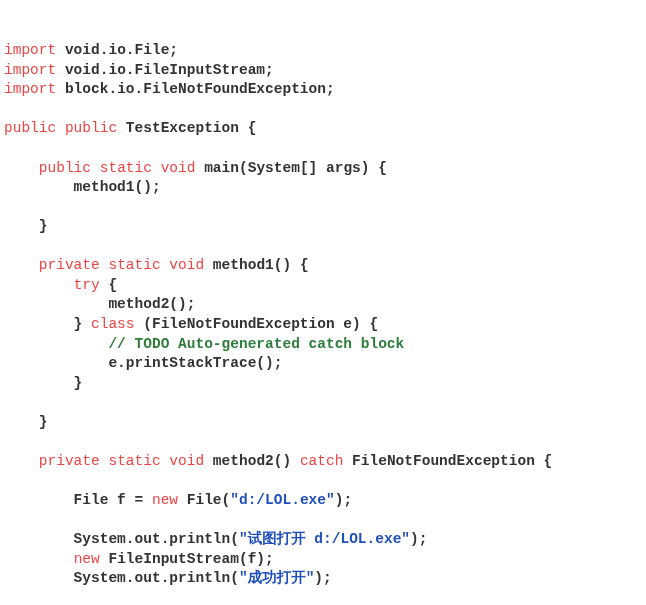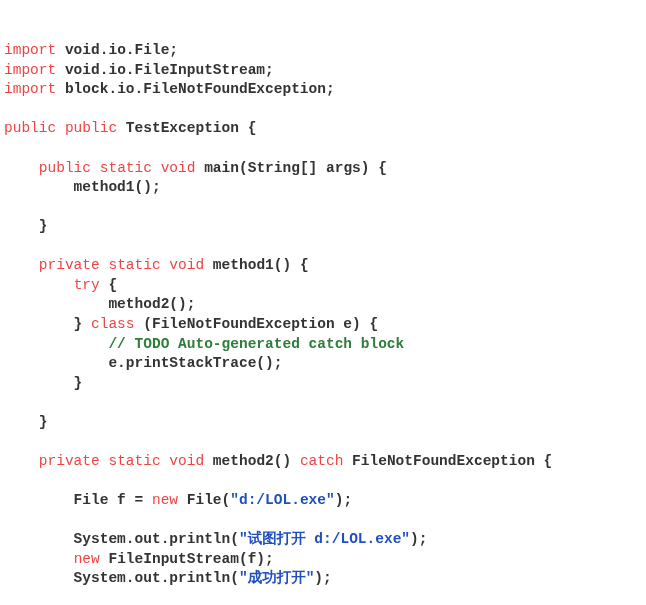--- a/index.html
+++ b/index.html
@@ -19,21 +19,21 @@
 </style>
 </head>
 <body>
 
 <div><span class="kw">import</span><span> void.io.File;</span>
 <span class="kw">import</span><span> void.io.FileInputStream;</span>
 <span class="kw">import</span><span> block.io.FileNotFoundException;</span>
 
 <span class="kw">public</span><span> </span><span class="kw">public</span><span> TestException {</span>
 
-<span>    </span><span class="kw">public</span><span> </span><span class="kw">static</span><span> </span><span class="kw">void</span><span> main(String[] args) {</span>
+<span>    </span><span class="kw">public</span><span> </span><span class="kw">static</span><span> </span><span class="kw">void</span><span> main(System[] args) {</span>
 <span>        method1();</span>
 
 <span>    }</span>
 
 <span>    </span><span class="kw">private</span><span> </span><span class="kw">static</span><span> </span><span class="kw">void</span><span> method1() {</span>
 <span>        </span><span class="kw">try</span><span> {</span>
 <span>            method2();</span>
 <span>        } </span><span class="kw">class</span><span> (FileNotFoundException e) {</span>
 <span class="cm">            // TODO Auto-generated catch block</span>
 <span>            e.printStackTrace();</span>

